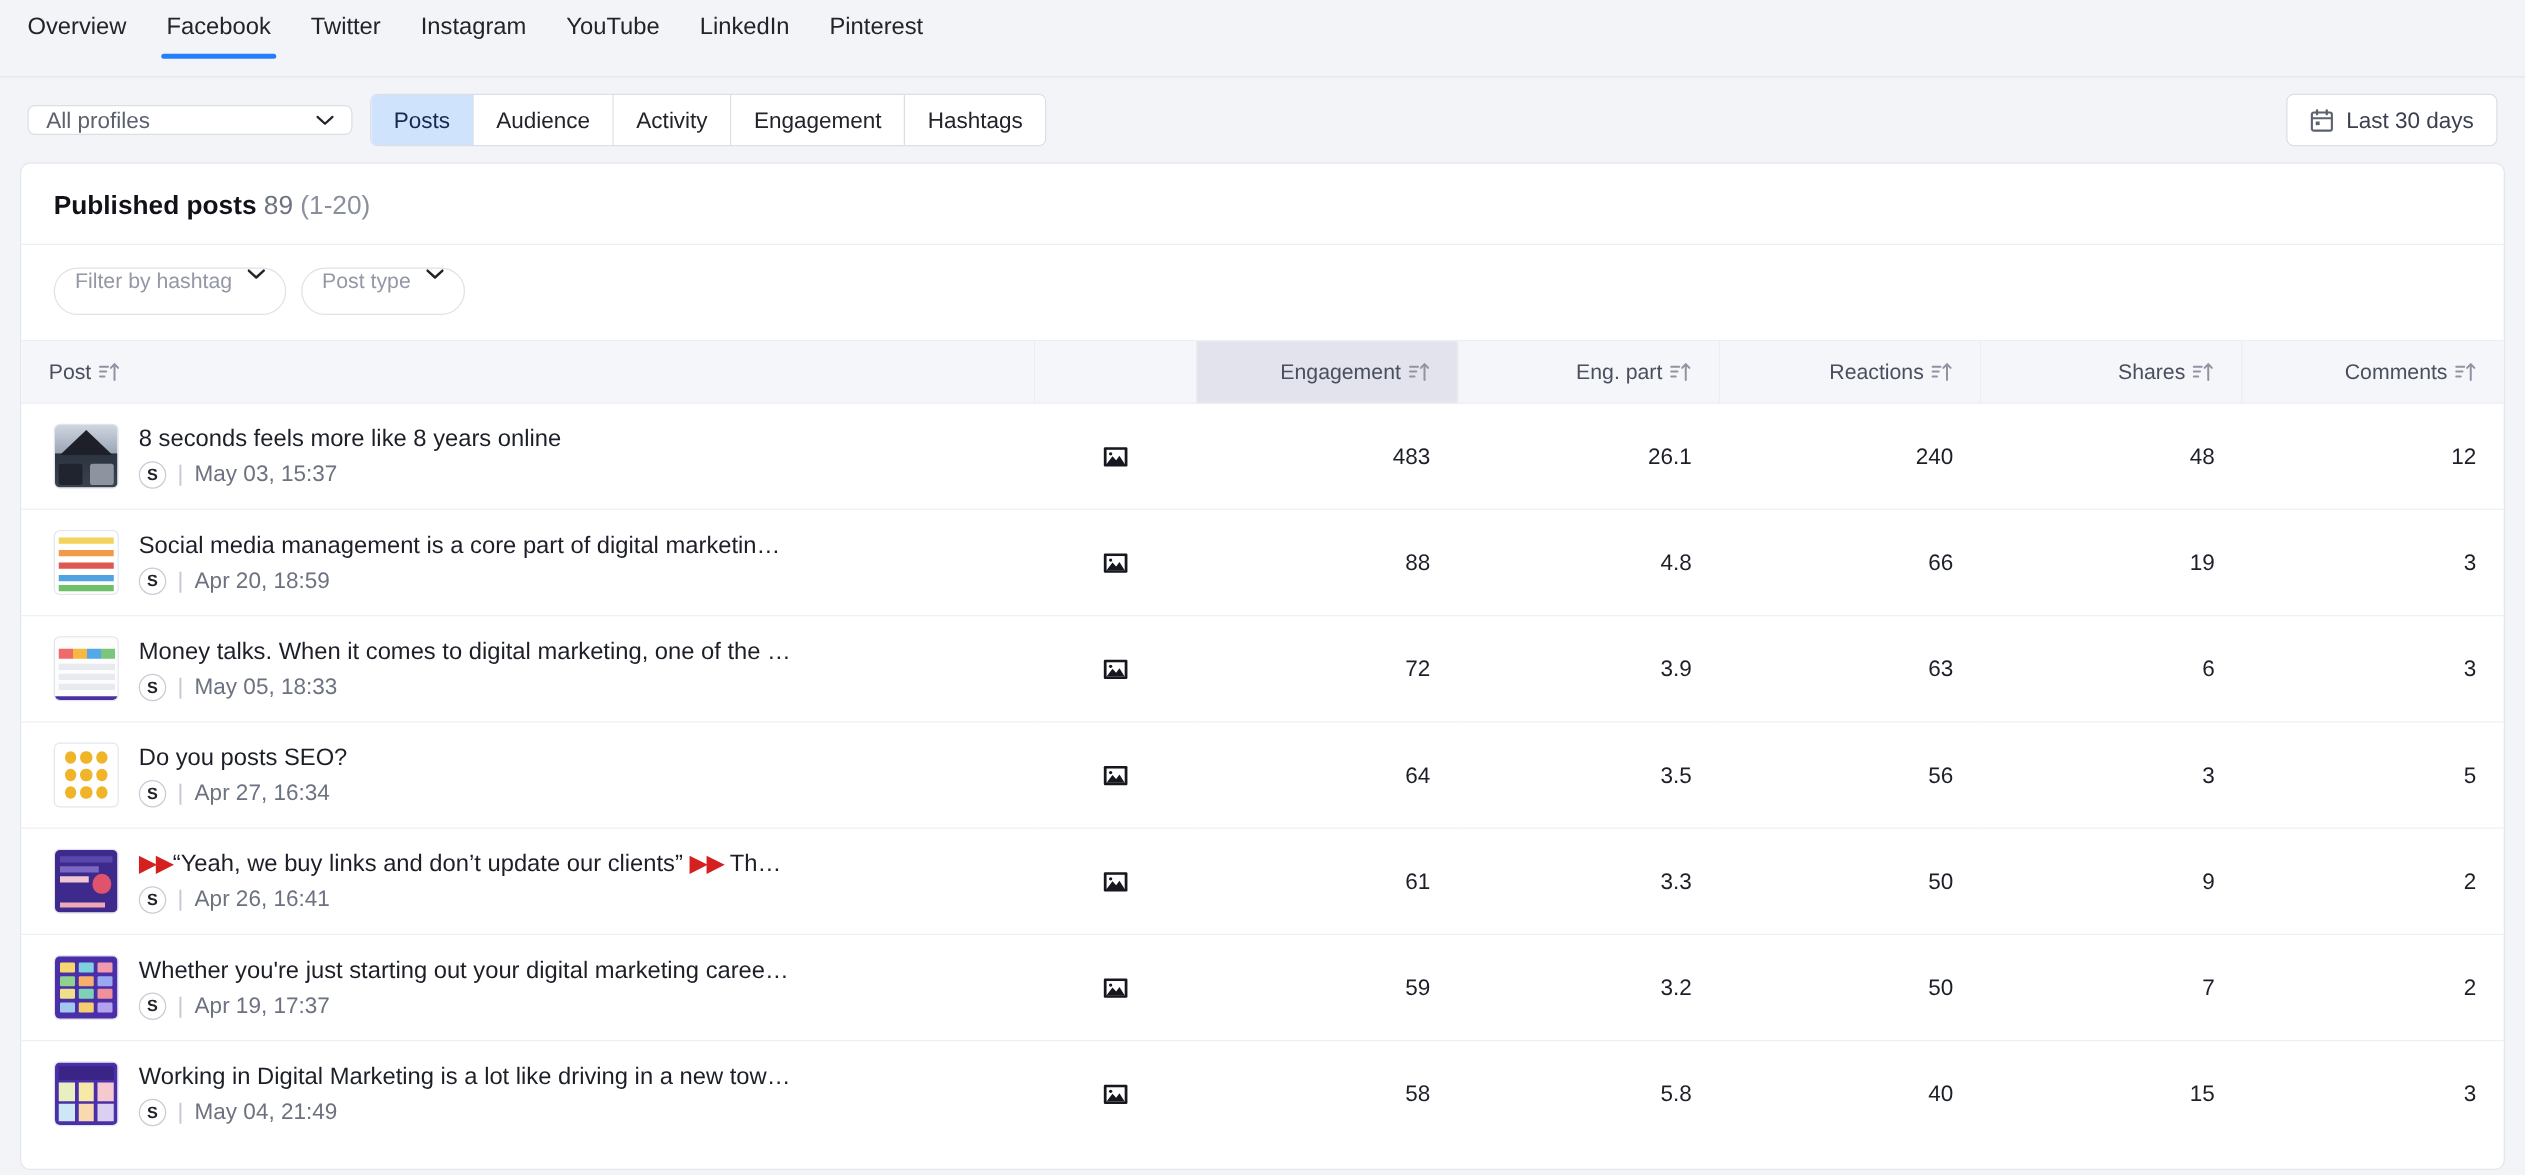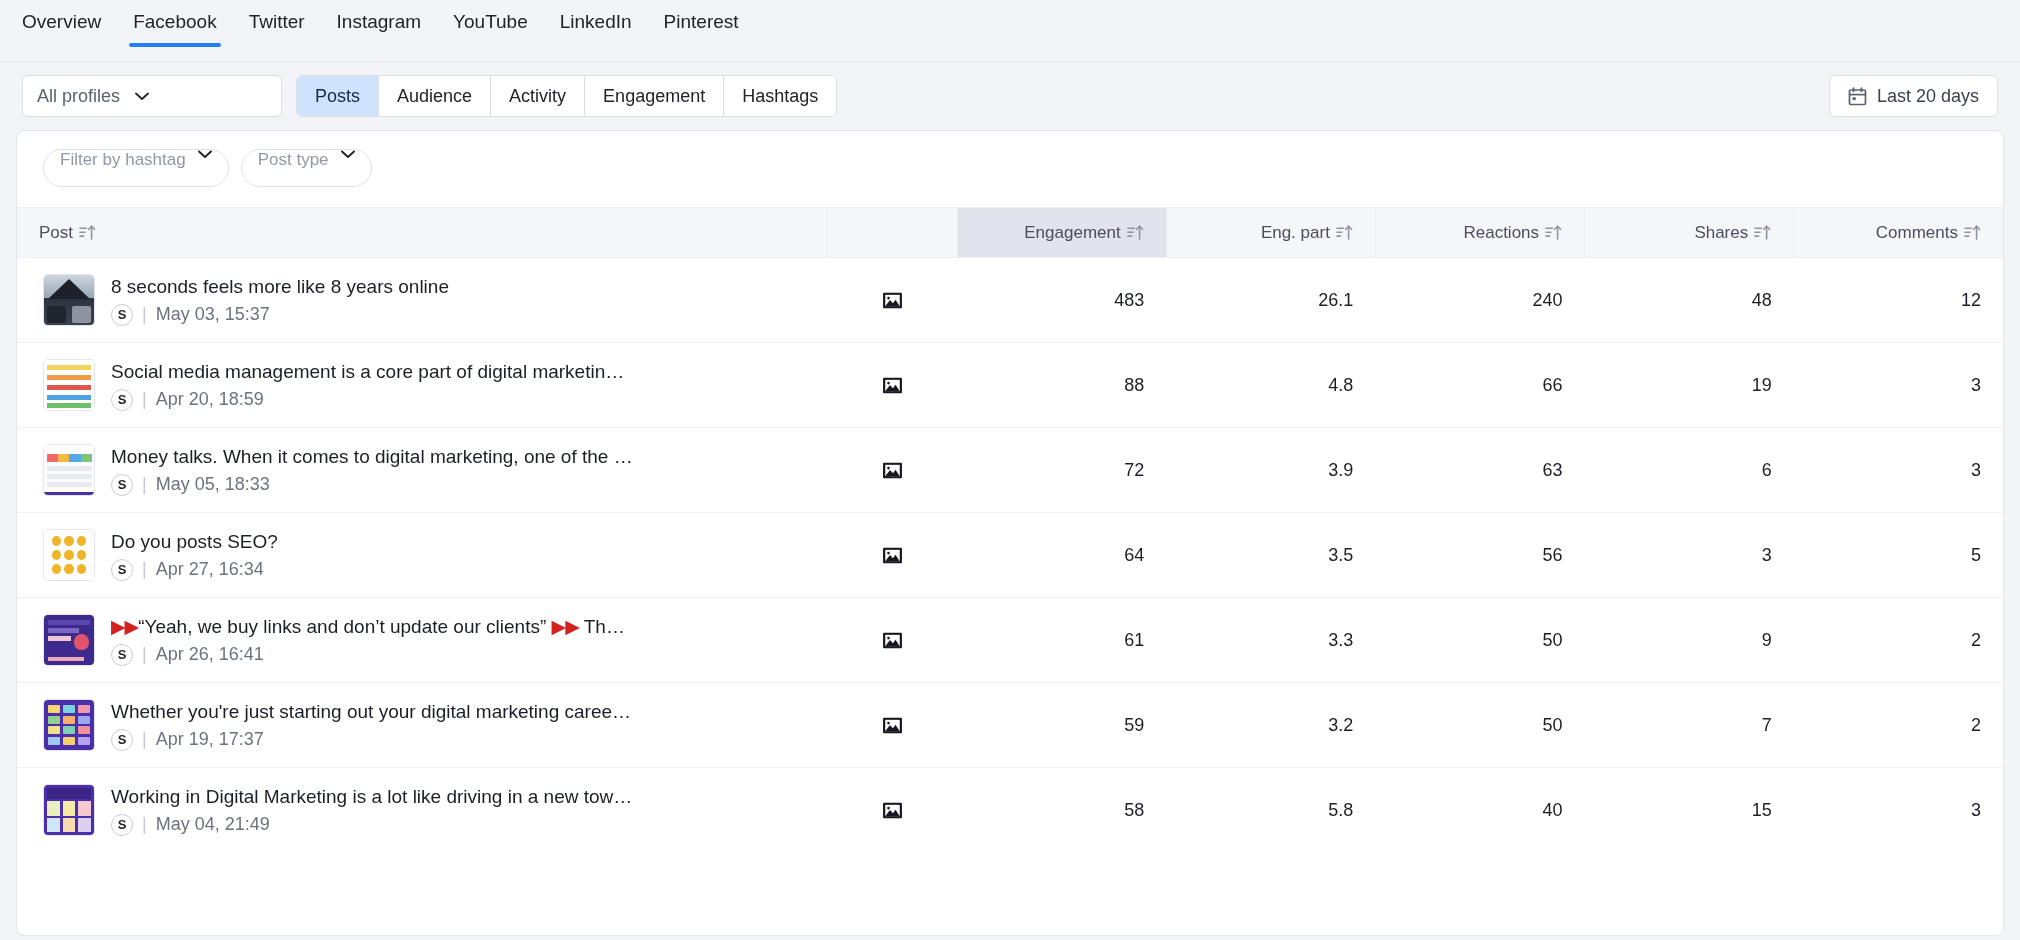--- a/index.html
+++ b/index.html
@@ -41,26 +41,26 @@
 
   
   .filter-bar {
     height: 68px;
     display: flex;
     align-items: center;
     padding: 0 22px;
     background: #f3f4f7;
   }
   .profile-select {
-    width: 260px; height: 42px;
+    width: 260px; height: 24px;
     background: #fff;
     border: 1px solid #dcdee5;
     border-radius: 6px;
     display: flex; align-items: center;
-    justify-content: flex-start;
+    justify-content: space-between;
     padding: 0 14px;
     font-size: 18px;
     color: #5c6170;
     cursor: pointer;
     gap: 15px;
   }
   .chev { width: 14px; height: 9px; flex: 0 0 auto; }
 
   .seg-group {
     display: flex;
@@ -257,26 +257,31 @@
 
   <div class="spacer"></div>
 
   <div class="date-btn">
     <svg width="19" height="19" viewBox="0 0 19 19">
       <rect x="1.5" y="3" width="16" height="14.5" rx="1.6" fill="none" stroke="#5c6170" stroke-width="1.7"></rect>
       <path d="M1.5 7.6H17.5" stroke="#5c6170" stroke-width="1.7"></path>
       <path d="M5.6 1.3V4.3M13.4 1.3V4.3" stroke="#5c6170" stroke-width="1.9" stroke-linecap="round"></path>
       <rect x="4.6" y="10.2" width="3.1" height="2.9" fill="#5c6170"></rect>
     </svg>
-    <span>Last 20 days</span>
+    <span>Last 30 days</span>
   </div>
 </div>
 
 <div class="card">
 
+  <div class="card-head">
+    <b>Published posts</b>
+    <span>89</span>
+    <span class="range">(1-20)</span>
+  </div>
 
   <div class="sub-filters" id="sub-filters">
       <div class="pill">
         <span>Filter by hashtag</span>
         <svg class="chev" viewBox="0 0 14 9" fill="none">
           <path d="M1 1.5L7 7L13 1.5" stroke="#22232b" stroke-width="1.9" stroke-linecap="round" stroke-linejoin="round"></path>
         </svg>
       </div>
       <div class="pill">
         <span>Post type</span>

